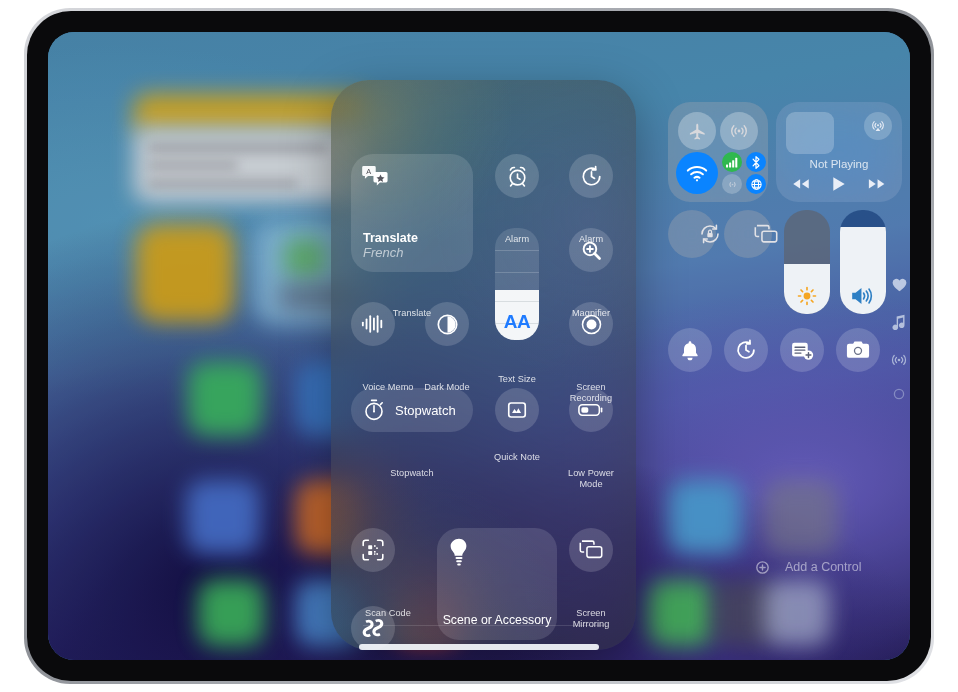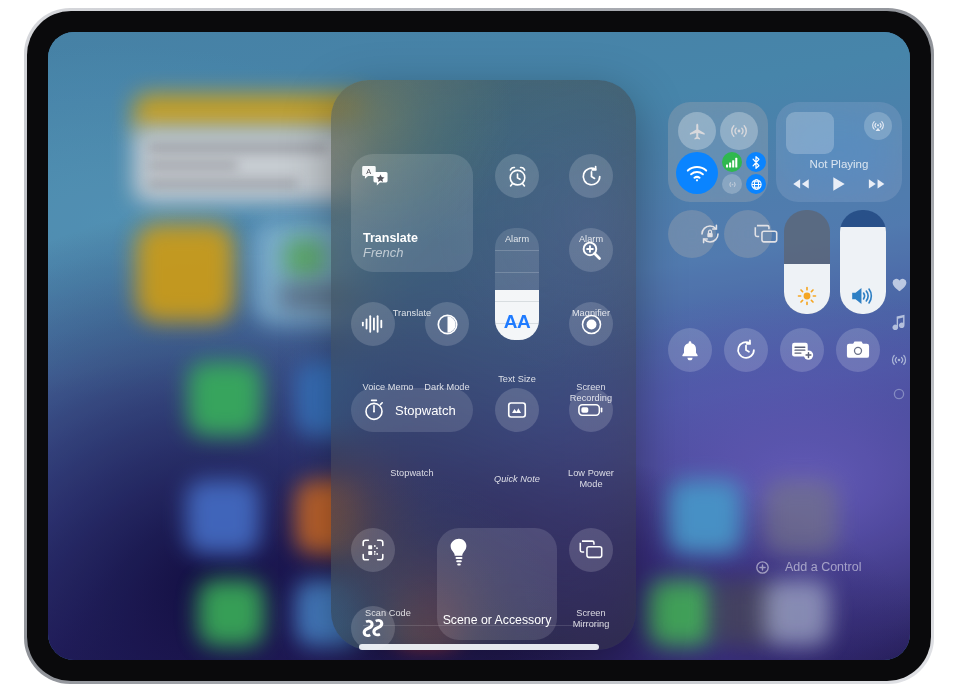--- a/index.html
+++ b/index.html
@@ -547,21 +547,21 @@
       <span class="ctrl-caption" style="left:6px; top:286px; width:122px;">Stopwatch</span>
 
       <div class="circle-btn" style="left:150px; top:238px;">
         <span>
           <svg width="22" height="22" viewBox="0 0 24 24">
             <rect x="3" y="4.4" width="18" height="15.2" rx="2.6" fill="none" stroke="#fff" stroke-width="1.8"></rect>
             <path d="M6.6 15.4l2.6-4.6 2.3 3 2-3.6 2.9 5.2z" fill="#fff"></path>
           </svg>
         </span>
       </div>
-      <span class="ctrl-caption" style="left:138px; top:292px; width:68px;font-style:italic;">Quick Note</span>
+      <span class="ctrl-caption" style="left:138px; top:270px; width:68px;">Quick Note</span>
 
       <div class="circle-btn" style="left:224px; top:238px;">
         <span>
           <svg width="26" height="16" viewBox="0 0 28 16">
             <rect x="1" y="2.4" width="22" height="11.2" rx="3.6" fill="none" stroke="#fff" stroke-width="1.7"></rect>
             <rect x="3.6" y="5" width="7.5" height="6" rx="1.8" fill="#fff"></rect>
             <path d="M25.4 6.2v3.6" stroke="#fff" stroke-width="1.7" stroke-linecap="round"></path>
           </svg>
         </span>
       </div>

